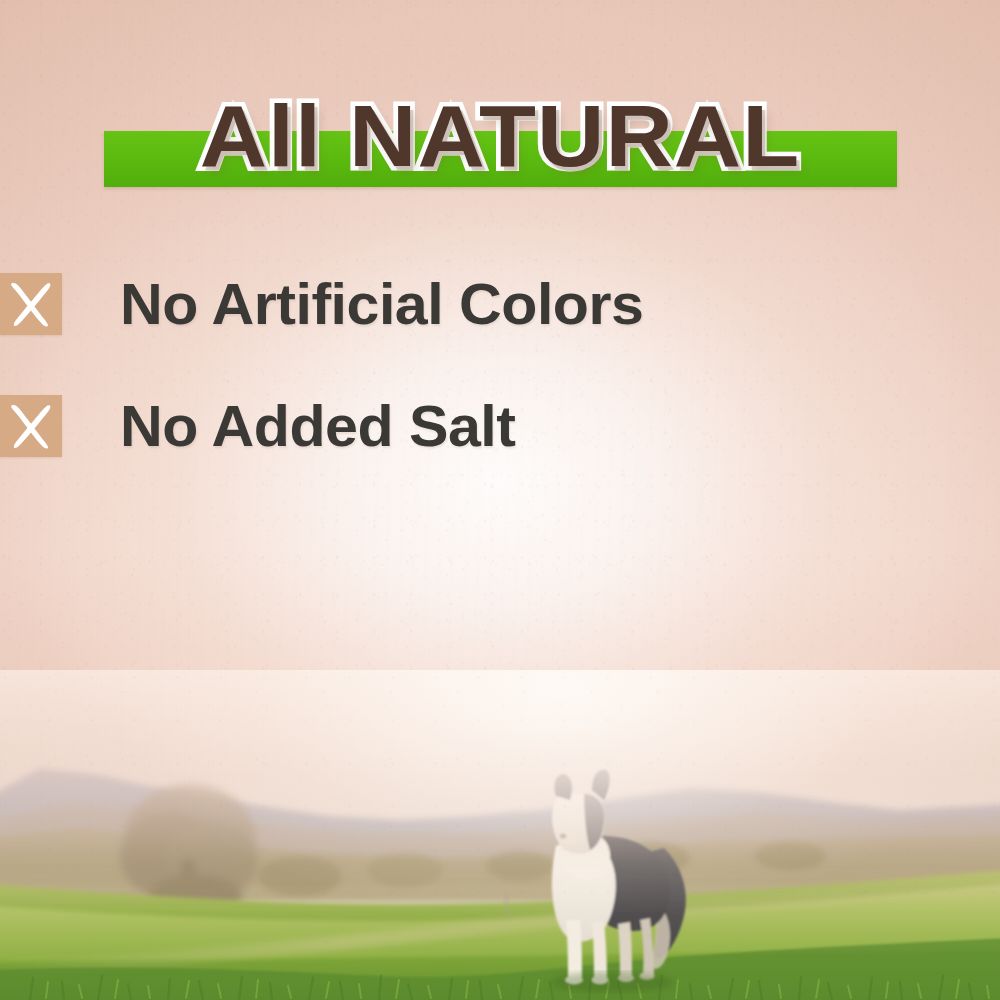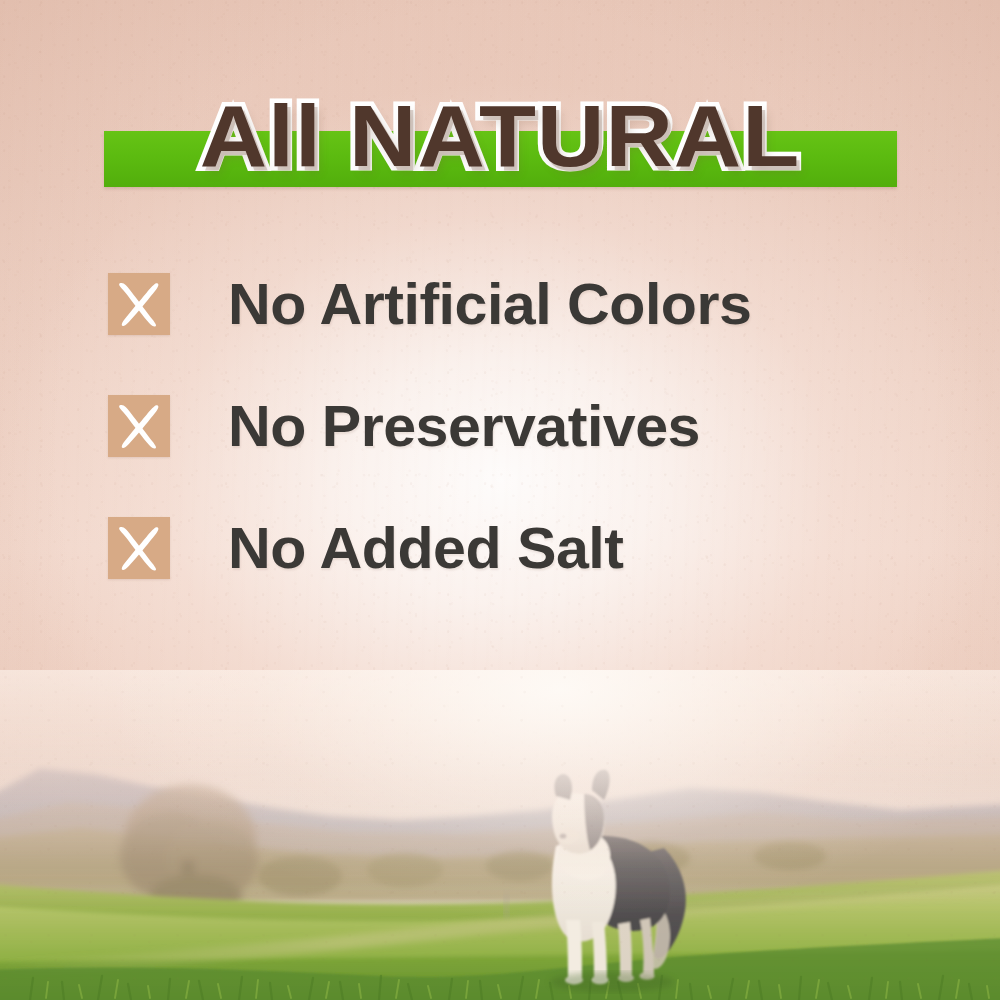--- a/index.html
+++ b/index.html
@@ -136,21 +136,20 @@
     position: absolute;
     left: 0;
     top: 243px;
     width: 1000px;
   }
   .feature-row {
     position: relative;
     height: 122px;
     display: flex;
     align-items: center;
-    padding-left: 108px;
   }
   .check-box {
     position: relative;
     flex: 0 0 auto;
     width: 62px;
     height: 62px;
     background: #d7aa86;
     box-shadow: 0 1px 2px rgba(140,100,78,.16);
   }
   .check-box svg {
@@ -265,29 +264,20 @@
       <div class="check-box">
         <svg viewBox="0 0 62 62" aria-hidden="true">
           <path d="M12.5 10.0 C16 9.2 18.6 12.6 21.6 16.4 C26.4 22.6 33.4 31.8 39.6 40.2 C43.6 45.6 48.2 50.4 48.0 52.4 C47.7 54.4 44.2 53.6 41.6 50.6 C35.4 43.4 27.0 32.2 20.4 23.4 C16.6 18.3 12.0 14.0 11.3 12.3 C10.9 11.2 11.4 10.2 12.5 10.0 Z" fill="#ffffff"></path>
           <path d="M49.6 10.4 C51.2 11.2 50.4 13.6 47.4 17.4 C41.4 25.0 33.0 35.2 26.0 43.2 C21.6 48.2 17.2 53.4 15.0 53.0 C13.0 52.6 13.6 49.8 16.4 46.4 C22.6 38.8 31.6 28.0 38.4 20.0 C42.6 15.0 46.4 10.6 48.2 10.3 C48.7 10.2 49.2 10.2 49.6 10.4 Z" fill="#ffffff"></path>
         </svg>
       </div>
       <div class="feature-label">No Artificial Colors</div>
     </div>
 
 
-    <div class="feature-row">
-      <div class="check-box">
-        <svg viewBox="0 0 62 62" aria-hidden="true">
-          <path d="M12.5 10.0 C16 9.2 18.6 12.6 21.6 16.4 C26.4 22.6 33.4 31.8 39.6 40.2 C43.6 45.6 48.2 50.4 48.0 52.4 C47.7 54.4 44.2 53.6 41.6 50.6 C35.4 43.4 27.0 32.2 20.4 23.4 C16.6 18.3 12.0 14.0 11.3 12.3 C10.9 11.2 11.4 10.2 12.5 10.0 Z" fill="#ffffff"></path>
-          <path d="M49.6 10.4 C51.2 11.2 50.4 13.6 47.4 17.4 C41.4 25.0 33.0 35.2 26.0 43.2 C21.6 48.2 17.2 53.4 15.0 53.0 C13.0 52.6 13.6 49.8 16.4 46.4 C22.6 38.8 31.6 28.0 38.4 20.0 C42.6 15.0 46.4 10.6 48.2 10.3 C48.7 10.2 49.2 10.2 49.6 10.4 Z" fill="#ffffff"></path>
-        </svg>
-      </div>
-      <div class="feature-label">No Preservatives</div>
-    </div>
 
     <div class="feature-row">
       <div class="check-box">
         <svg viewBox="0 0 62 62" aria-hidden="true">
           <path d="M12.5 10.0 C16 9.2 18.6 12.6 21.6 16.4 C26.4 22.6 33.4 31.8 39.6 40.2 C43.6 45.6 48.2 50.4 48.0 52.4 C47.7 54.4 44.2 53.6 41.6 50.6 C35.4 43.4 27.0 32.2 20.4 23.4 C16.6 18.3 12.0 14.0 11.3 12.3 C10.9 11.2 11.4 10.2 12.5 10.0 Z" fill="#ffffff"></path>
           <path d="M49.6 10.4 C51.2 11.2 50.4 13.6 47.4 17.4 C41.4 25.0 33.0 35.2 26.0 43.2 C21.6 48.2 17.2 53.4 15.0 53.0 C13.0 52.6 13.6 49.8 16.4 46.4 C22.6 38.8 31.6 28.0 38.4 20.0 C42.6 15.0 46.4 10.6 48.2 10.3 C48.7 10.2 49.2 10.2 49.6 10.4 Z" fill="#ffffff"></path>
         </svg>
       </div>
       <div class="feature-label">No Added Salt</div>
     </div>

